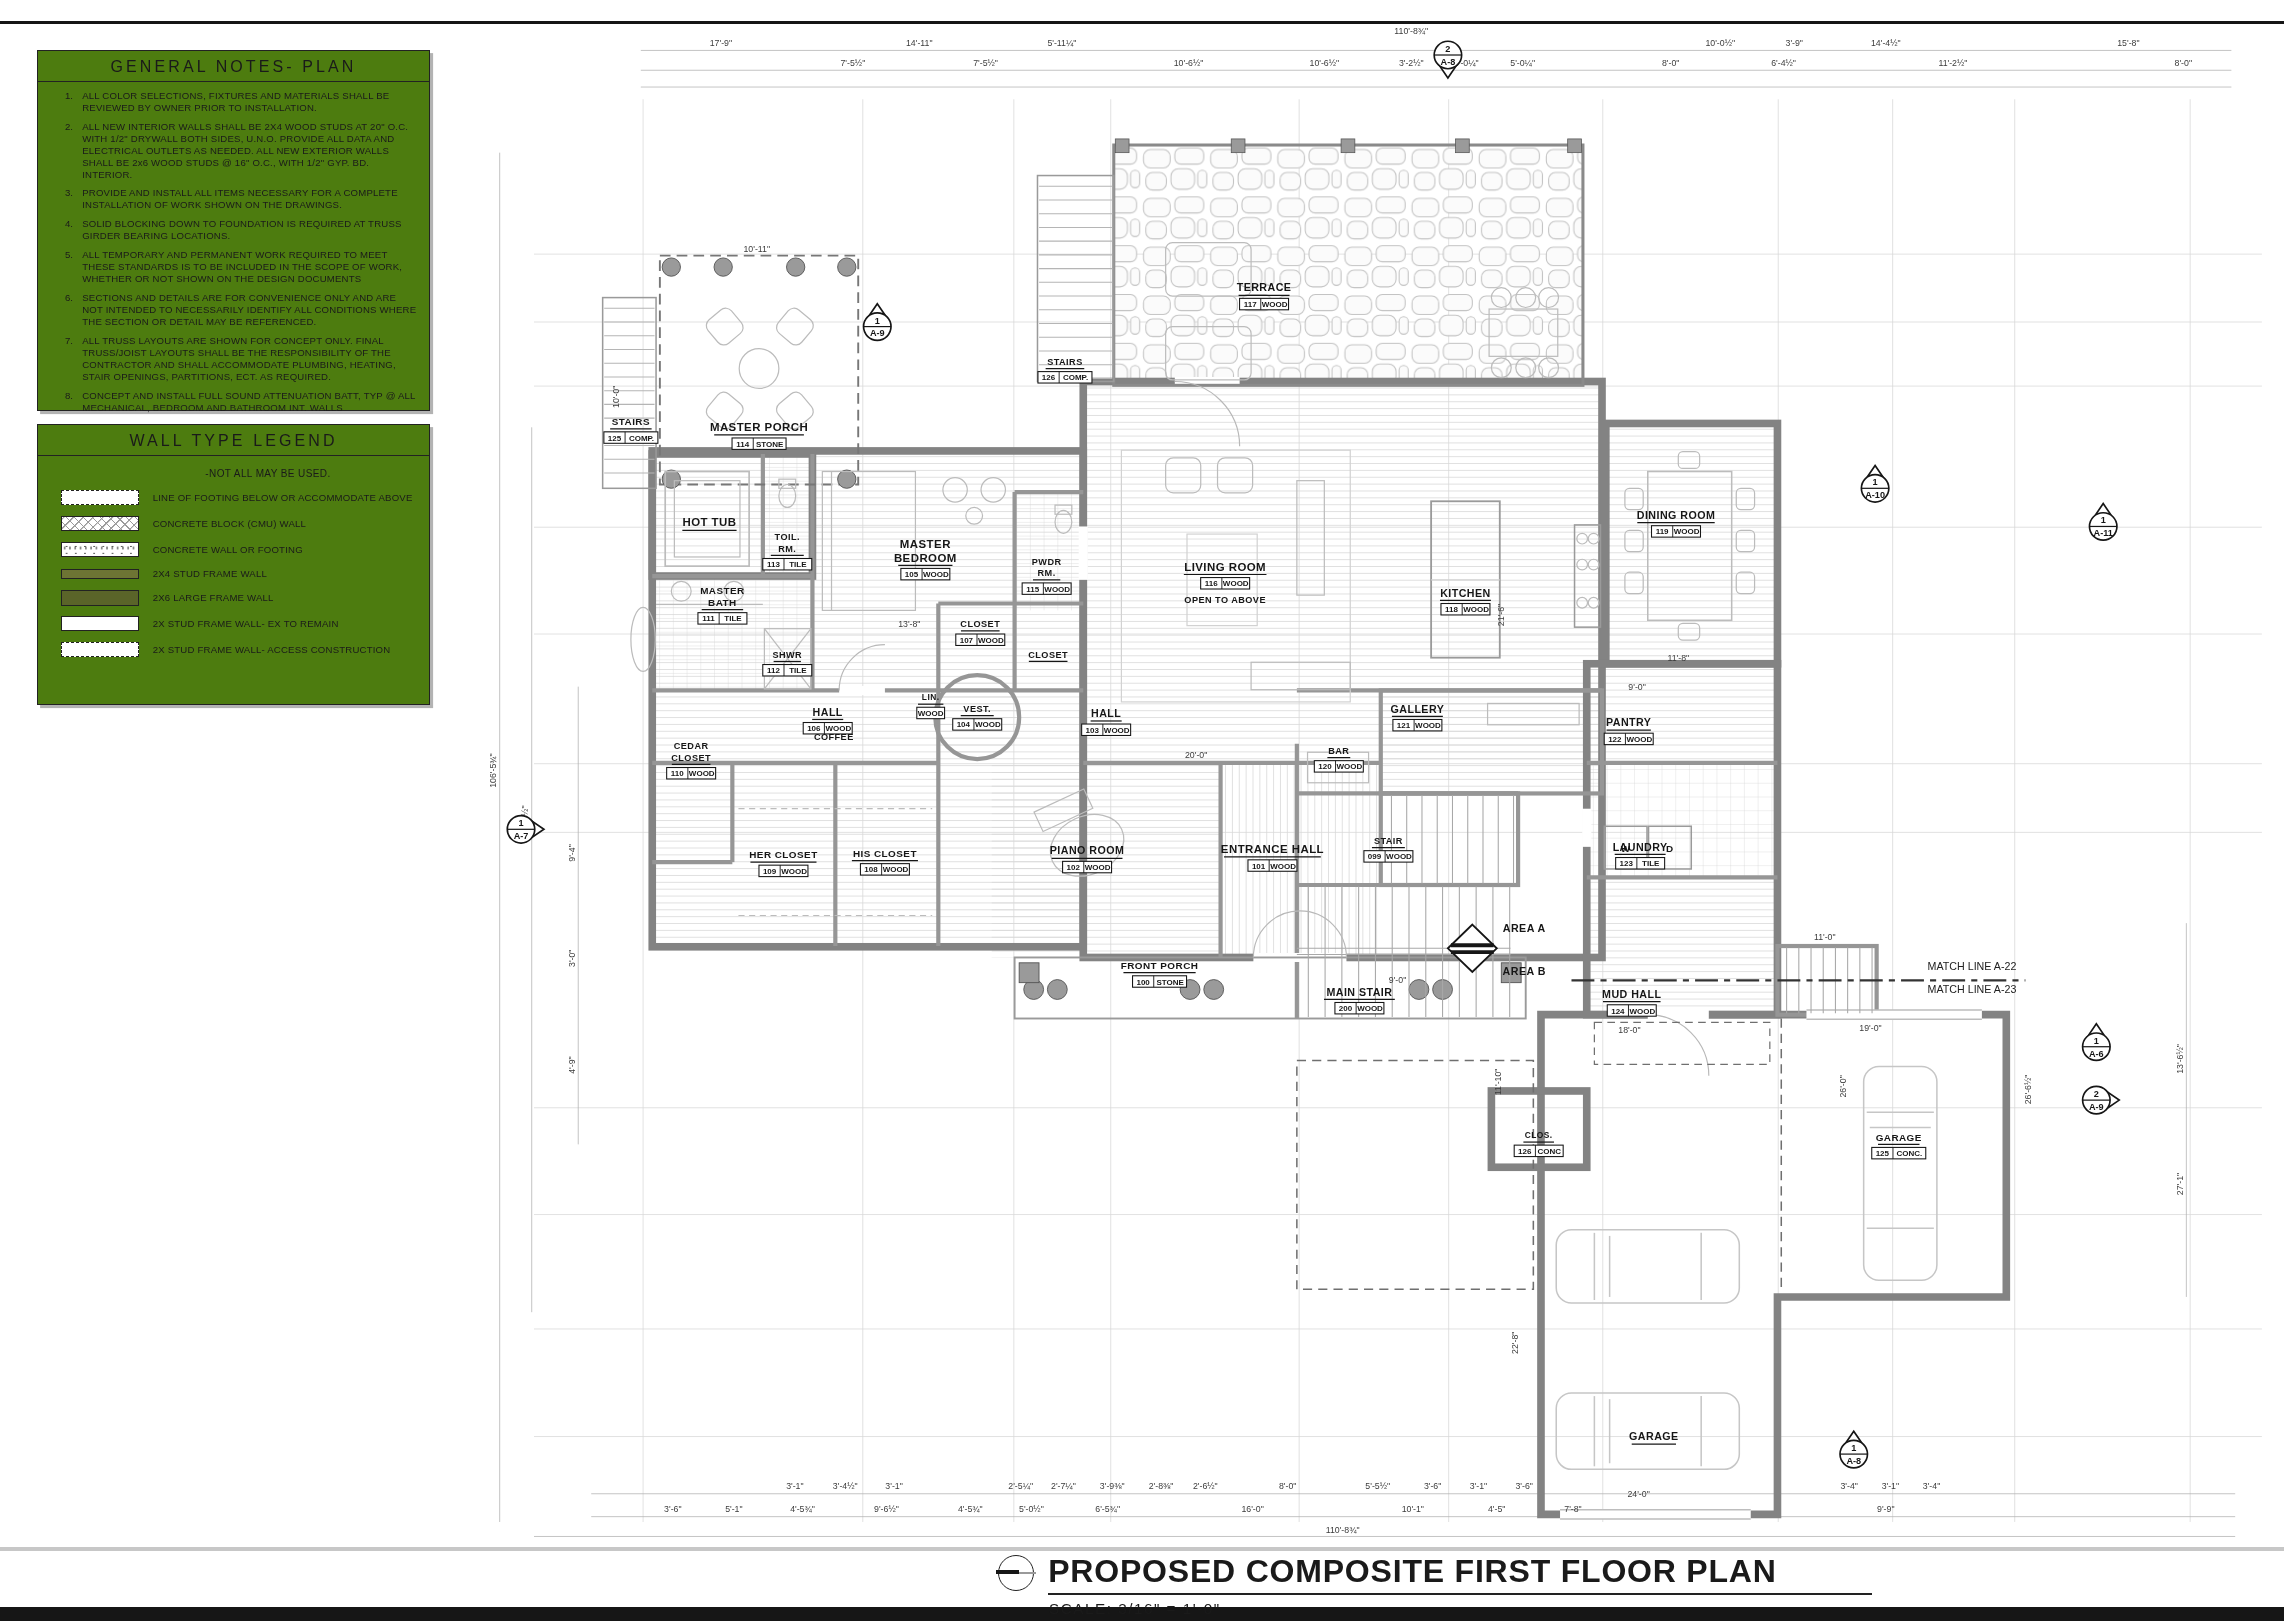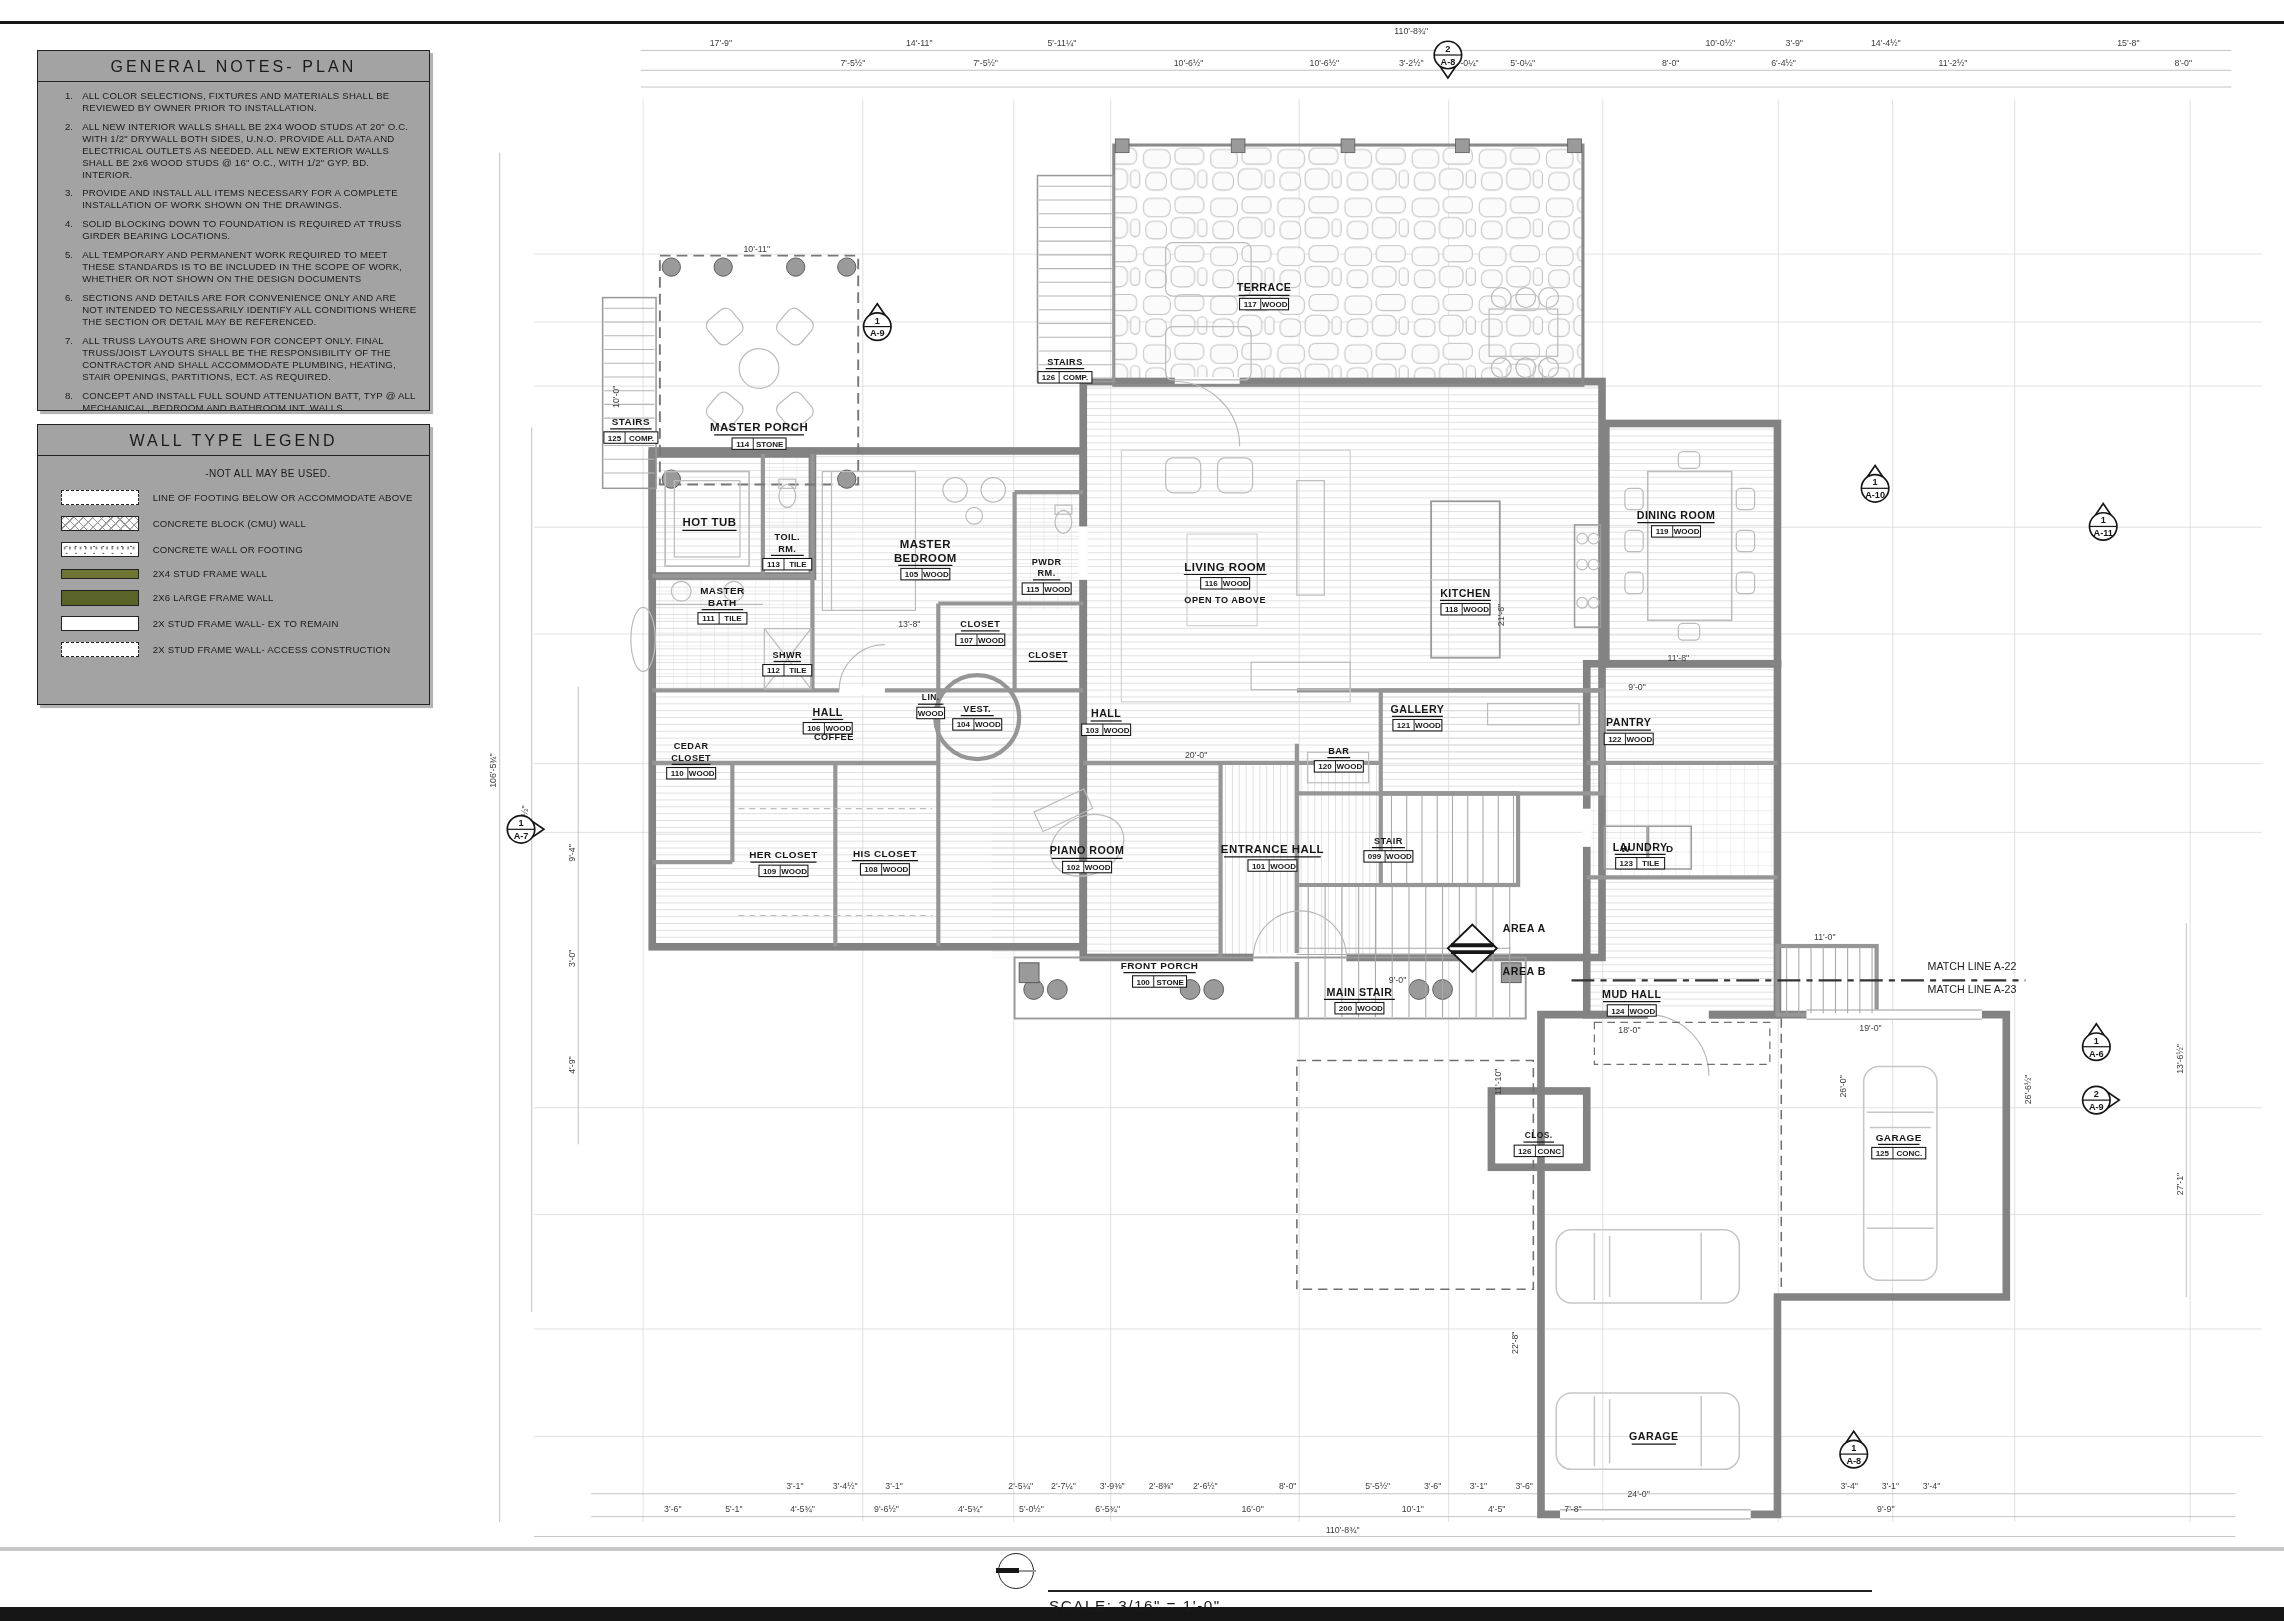--- a/index.html
+++ b/index.html
@@ -4,21 +4,21 @@
 <style>
   html,body{margin:0;padding:0;background:#fff;}
   body{width:2284px;height:1622px;position:relative;overflow:hidden;
        font-family:"Liberation Sans",sans-serif;color:#1a1a1a;}
   #sheet{position:absolute;inset:0;background:#fff;}
   .topline{position:absolute;left:0;top:21.4px;width:2284px;height:2.3px;background:#161616;}
   .grayline{position:absolute;left:0;top:1547px;width:2284px;height:3.8px;background:#c7c7c7;}
   .botbar{position:absolute;left:0;top:1607px;width:2284px;height:15.3px;background:#161616;}
 
   
-  .panel{position:absolute;background:#a3a3a3;border:1.5px solid #222;box-shadow:3.1px 3.1px 0 #b3b3b3;}
+  .panel{position:absolute;background:#4d7c0f;border:1.5px solid #222;box-shadow:3.1px 3.1px 0 #b3b3b3;}
   #notes-panel{left:37px;top:50px;width:391px;height:359px;}
   #legend-panel{left:37px;top:424px;width:391px;height:279px;}
   .panel-title{text-align:center;font-size:16px;letter-spacing:3.1px;padding:6.9px 0 5.3px 0;
                border-bottom:1.5px solid #222;font-weight:400;}
   .notes-list{padding:7.6px 3.1px 0 0;}
   .note-row{display:flex;margin:0 0 6.9px 0;}
   .note-num{width:35px;text-align:right;padding-right:9.2px;flex:none;font-size:9.6px;line-height:1.25;}
   .note-text{flex:1;font-size:9.6px;line-height:1.25;padding-right:7.6px;letter-spacing:0.2px;}
   .legend-note{font-size:10px;text-align:center;margin:12.2px 0 1.5px 69px;letter-spacing:0.4px;}
   .legend-row{display:flex;align-items:center;gap:13.7px;margin:10.7px 10.7px 10.7px 23px;}
@@ -900,18 +900,19 @@
       </g>
   </svg>
 
   <div id="titleblock">
     <div id="title-row">
       <div id="title-circle">
         <div class="c"></div>
           <div class="l1"></div>
           <div class="l2"></div>
       </div>
+      <div id="title-text">PROPOSED COMPOSITE FIRST FLOOR PLAN</div>
     </div>
     <div id="title-underline"></div>
     <div id="scale-text">SCALE: 3/16" = 1'-0"</div>
   </div>
 </div>
 
 
 </body></html>

